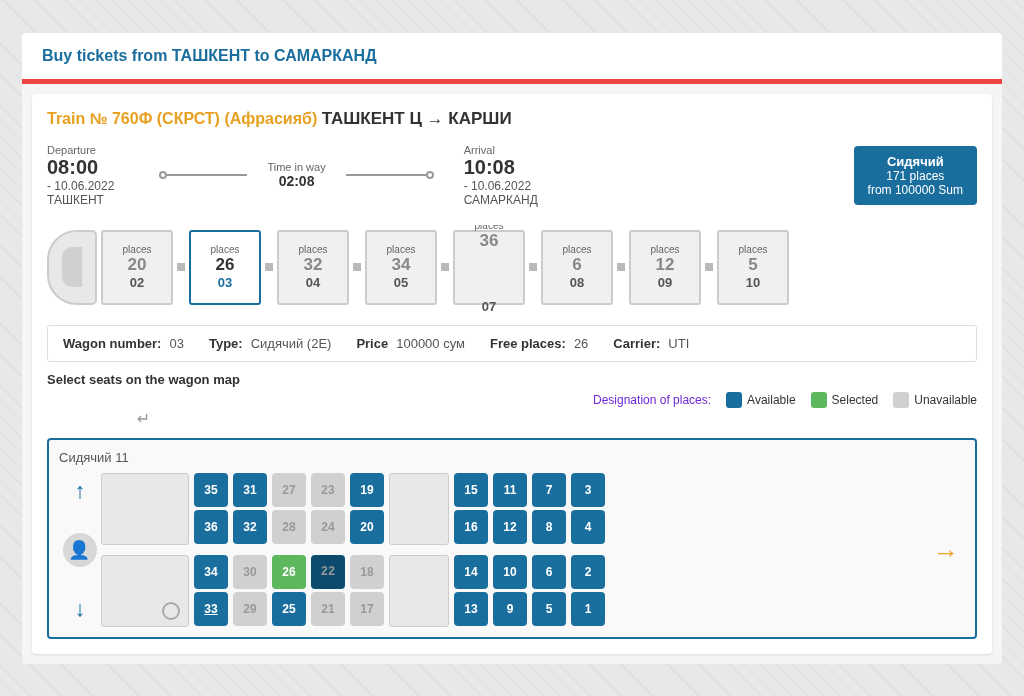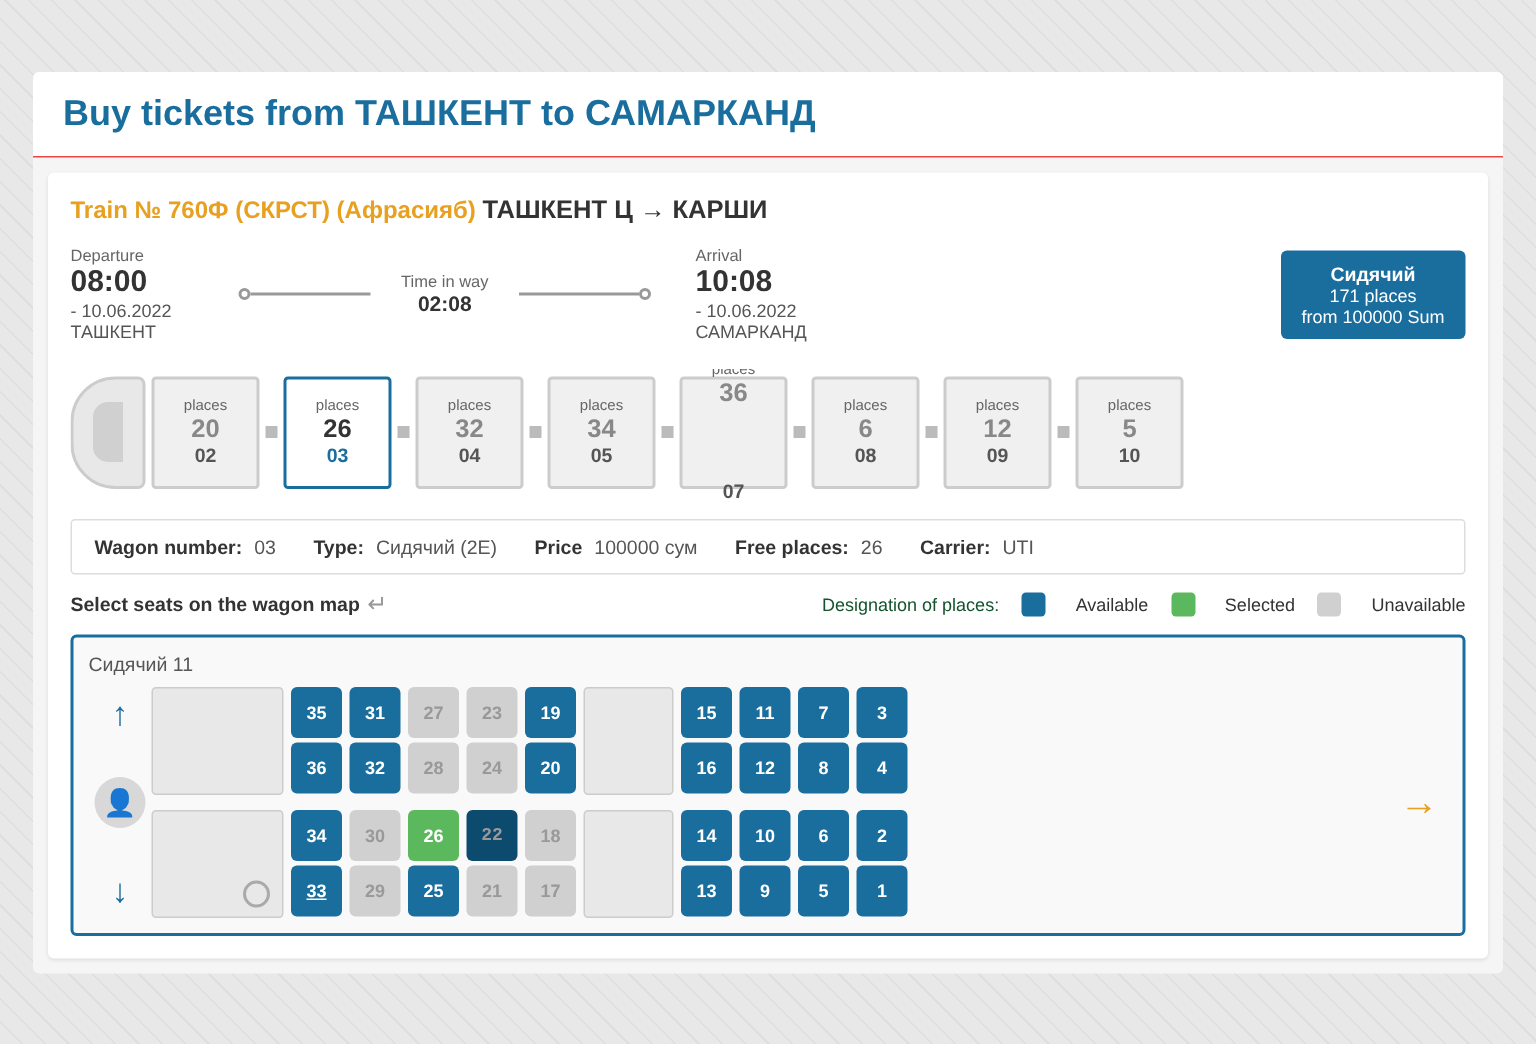--- a/index.html
+++ b/index.html
@@ -16,24 +16,24 @@
     .main-container {
       background: #f5f5f5;
       background-image: none;
       width: 980px;
       border-radius: 4px;
       overflow: hidden;
     }
     .page-title {
       background: white;
       padding: 14px 20px;
-      font-size: 24px;
+      font-size: 16px;
       font-weight: bold;
       color: #333;
-      border-bottom: 1px solid #ef4444;
+      border-bottom: 5px solid #ef4444;
     }
     .page-title span {
       color: #1a6e9e;
     }
     .content-area {
       background: white;
       margin: 10px;
       border-radius: 4px;
       padding: 15px;
       box-shadow: 0 1px 3px rgba(0,0,0,0.1);
@@ -188,21 +188,21 @@
     .designation-row {
       display: flex;
       align-items: center;
       gap: 15px;
       font-size: 12px;
       color: #333;
     }
     .desig-item {
       display: flex;
       align-items: center;
-      gap: 20px;
+      gap: 5px;
     }
     .desig-box {
       width: 16px;
       height: 16px;
       border-radius: 3px;
     }
     .desig-available { background: #1a6e9e; }
     .desig-selected { background: #5cb85c; }
     .desig-unavailable { background: #d0d0d0; }
 
@@ -411,26 +411,26 @@
         <span class="info-label">Free places:</span>
         <span class="info-value">26</span>
       </div>
       <div class="info-item">
         <span class="info-label">Carrier:</span>
         <span class="info-value">UTI</span>
       </div>
     </div>
 
     <div class="select-seats-row">
-      <div style="display:flex;align-items:center;gap:5px;">
+      <div style="display:flex;align-items:center;gap:22px;flex-direction:column;">
         <span style="font-size:13px;font-weight:bold;color:#333;">Select seats on the wagon map</span>
         <span style="color:#999;font-size:16px;">↵</span>
       </div>
       <div class="designation-row">
-        <span style="font-size:12px;color:#14532d;">Designation of places:</span>
+        <span style="font-size:12px;color:#6d28d9;">Designation of places:</span>
         <div class="desig-item">
           <div class="desig-box desig-available"></div>
           <span style="font-size:12px;">Available</span>
         </div>
         <div class="desig-item">
           <div class="desig-box desig-selected"></div>
           <span style="font-size:12px;">Selected</span>
         </div>
         <div class="desig-item">
           <div class="desig-box desig-unavailable"></div>

